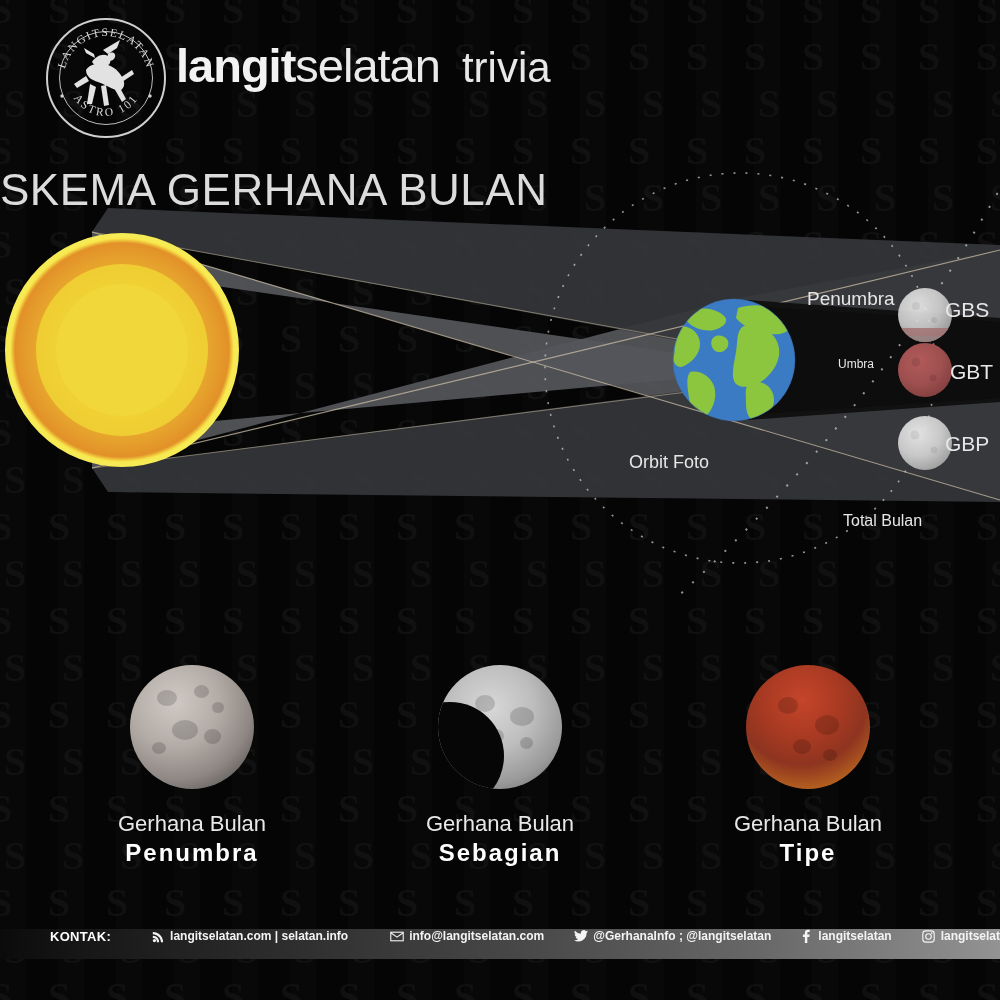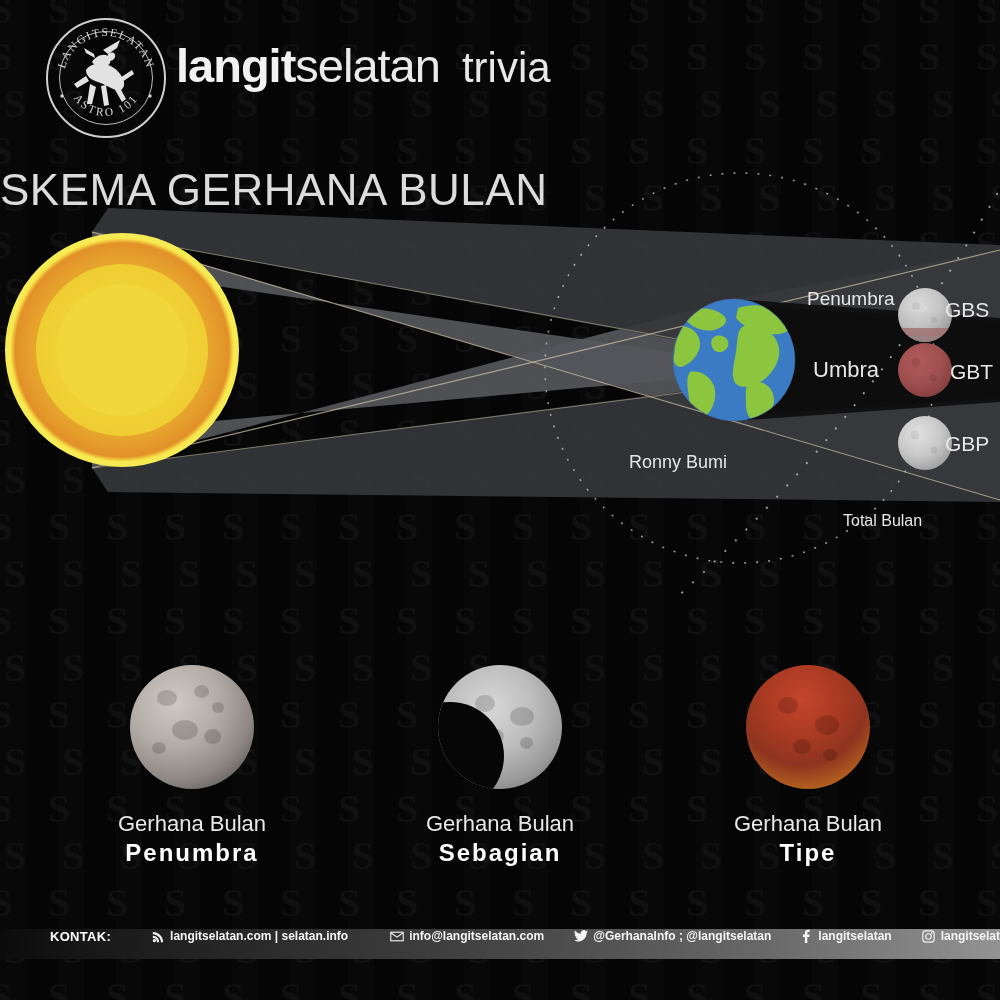--- a/index.html
+++ b/index.html
@@ -36,21 +36,21 @@
     font-weight:400;letter-spacing:.5px;z-index:25;}
   #title-main{top:165px;font-size:44px;}
   #title-types{top:615px;font-size:36px;color:#e0e0e0;}
 
   
   #schematic{position:absolute;left:0;top:150px;width:1000px;height:450px;z-index:10;}
 
   
   .dlabel{position:absolute;color:#e6e6e6;z-index:22;white-space:nowrap;}
   #lbl-penumbra{left:807px;top:288px;font-size:19px;}
-  #lbl-umbra{left:813px;top:357px;font-size:22px;}
+  #lbl-umbra{left:838px;top:357px;font-size:12px;}
   #lbl-gbs{left:945px;top:298px;font-size:21px;}
   #lbl-gbt{left:950px;top:360px;font-size:21px;}
   #lbl-gbp{left:945px;top:432px;font-size:21px;}
   #lbl-orbitbumi{left:629px;top:452px;font-size:18px;}
   #lbl-orbitbulan{left:843px;top:512px;font-size:16px;}
 
   
   #types{position:absolute;left:0;top:665px;width:1000px;height:220px;z-index:20;
     display:flex;justify-content:center;gap:118px;}
   .type-card{width:190px;display:flex;flex-direction:column;align-items:center;}
@@ -629,21 +629,21 @@
       <circle cx="915" cy="285" r="4.5" fill="rgba(0,0,0,.07)"></circle>
       <circle cx="934" cy="300" r="3.5" fill="rgba(0,0,0,.07)"></circle>
     </g>
   </svg>
 
   <div class="dlabel" id="lbl-penumbra">Penumbra</div>
   <div class="dlabel" id="lbl-umbra">Umbra</div>
   <div class="dlabel" id="lbl-gbs">GBS</div>
   <div class="dlabel" id="lbl-gbt">GBT</div>
   <div class="dlabel" id="lbl-gbp">GBP</div>
-  <div class="dlabel" id="lbl-orbitbumi">Ronny Bumi</div>
+  <div class="dlabel" id="lbl-orbitbumi">Orbit Foto</div>
   <div class="dlabel" id="lbl-orbitbulan">Total Bulan</div>
 
 
   <div id="types">
 
     <div class="type-card">
       <div class="moon-photo m-penumbra">
         <div class="crater" style="left:22%;top:20%;width:20px;height:16px;"></div>
         <div class="crater" style="left:52%;top:16%;width:15px;height:13px;"></div>
         <div class="crater" style="left:34%;top:44%;width:26px;height:20px;"></div>

